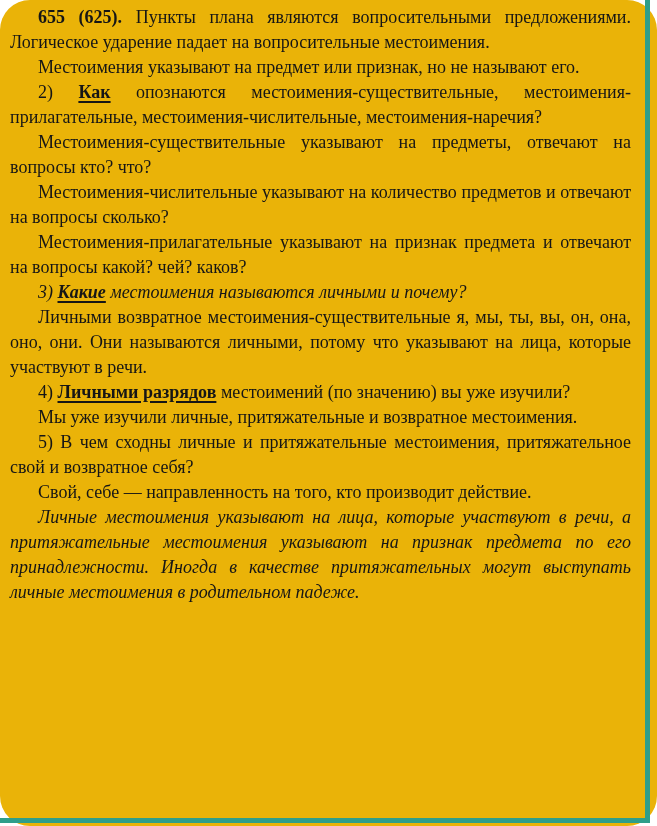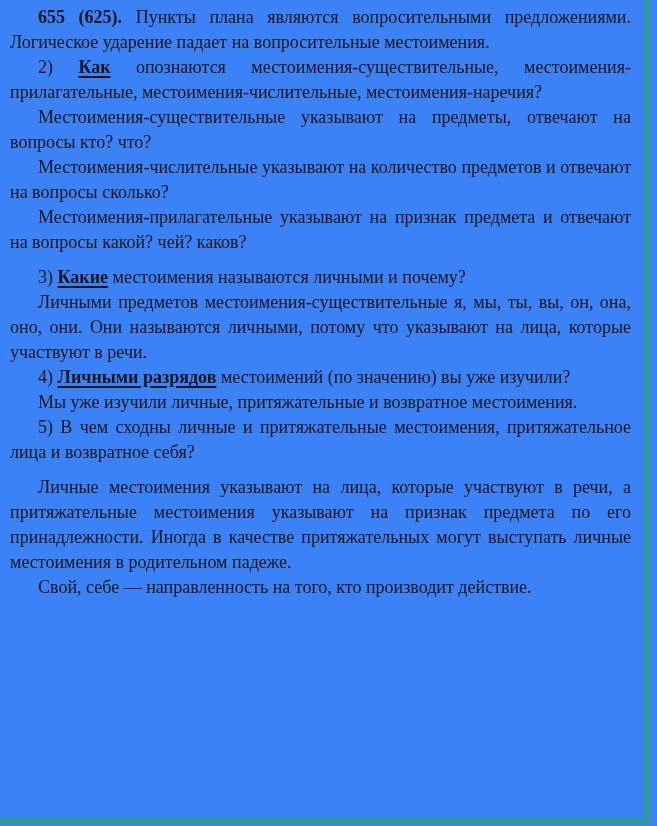--- a/index.html
+++ b/index.html
@@ -5,36 +5,36 @@
   * { margin: 0; padding: 0; box-sizing: border-box; }
   html, body { background: #ffffff; }
   body {
     width: 657px;
     height: 826px;
     position: relative;
     overflow: hidden;
     font-family: "Liberation Serif", serif;
     color: #161616;
   }
-  .page { position: absolute; inset: 0; background: #3b82f6; }
+  .page { position: absolute; inset: 0; background: #eab308; border-radius: 30px; }
   .content {
     position: absolute;
     top: 5px;
     left: 10px;
     width: 621px;
   }
   p.para {
     font-size: 18px;
     line-height: 25px;
     text-align: justify;
     text-indent: 28px;
     hyphens: auto;
     -webkit-hyphens: auto;
   }
-  p.para.space-before { margin-top: 10px; }
+  p.para.space-before { margin-top: 0; font-style: italic; }
   .bold { font-weight: bold; }
   .italic { }
   .underline {
     text-decoration: underline;
     text-decoration-thickness: 1.5px;
     text-underline-offset: 3px;
   }
   .bar-right {
     position: absolute;
     top: 0;
@@ -49,27 +49,28 @@
     bottom: 3px;
     height: 5px;
   }
 </style>
 </head>
 <body>
 
 <div class="page">
   <div class="content">
       <p class="para"><span class="bold">655 (625).</span><span> Пункты плана являются вопросительными предложениями. Логическое ударение падает на вопросительные местоимения.</span></p>
+      <p class="para"><span>Местоимения указывают на предмет или признак, но не называют его.</span></p>
       <p class="para"><span>2) </span><span class="bold underline">Как</span><span> опознаются местоимения-существительные, местоимения-прилагательные, местоимения-числительные, местоимения-наречия?</span></p>
       <p class="para"><span>Местоимения-существительные указывают на предметы, отвечают на вопросы </span><span class="italic">кто? что?</span></p>
       <p class="para"><span>Местоимения-числительные указывают на количество предметов и отвечают на вопросы </span><span class="italic">сколько?</span></p>
       <p class="para"><span>Местоимения-прилагательные указывают на признак предмета и отвечают на вопросы </span><span class="italic">какой? чей? каков?</span></p>
       <p class="para space-before"><span>3) </span><span class="bold underline">Какие</span><span> местоимения называются личными и почему?</span></p>
-      <p class="para"><span>Личными предметов местоимения-существительные </span><span class="italic">я, мы, ты, вы, он, она, оно, они</span><span>. Они называются личными, потому что указывают на лица, которые участвуют в речи.</span></p>
+      <p class="para"><span>Личными возвратное местоимения-существительные </span><span class="italic">я, мы, ты, вы, он, она, оно, они</span><span>. Они называются личными, потому что указывают на лица, которые участвуют в речи.</span></p>
       <p class="para"><span>4) </span><span class="bold underline">Личными разрядов</span><span> местоимений (по значению) вы уже изучили?</span></p>
       <p class="para"><span>Мы уже изучили личные, притяжательные и возвратное местоимения.</span></p>
-      <p class="para"><span>5) В чем сходны личные и притяжательные местоимения, притяжательное </span><span class="italic">лица</span><span> и возвратное </span><span class="italic">себя</span><span>?</span></p>
+      <p class="para"><span>5) В чем сходны личные и притяжательные местоимения, притяжательное </span><span class="italic">свой</span><span> и возвратное </span><span class="italic">себя</span><span>?</span></p>
+      <p class="para"><span class="italic">Свой, себе</span><span> — направленность на того, кто производит действие.</span></p>
       <p class="para space-before"><span>Личные местоимения указывают на лица, которые участвуют в речи, а притяжательные местоимения указывают на признак предмета по его принадлежности. Иногда в качестве притяжательных могут выступать личные местоимения в родительном падеже.</span></p>
-      <p class="para"><span class="italic">Свой, себе</span><span> — направленность на того, кто производит действие.</span></p>
     </div>
   <div class="bar-right" style="background: rgb(47, 158, 138);"></div>
   <div class="bar-bottom" style="background: rgb(47, 158, 138);"></div>
 </div>
 
 </body></html>

